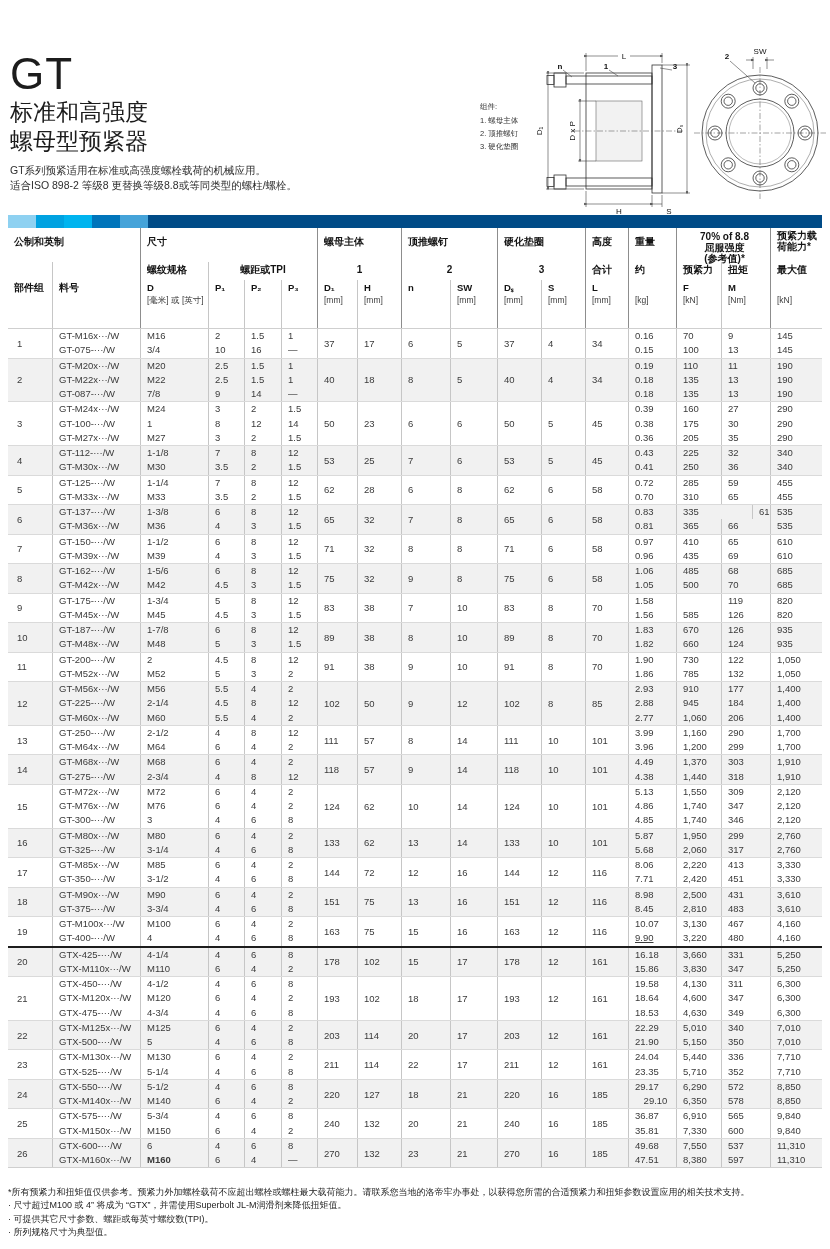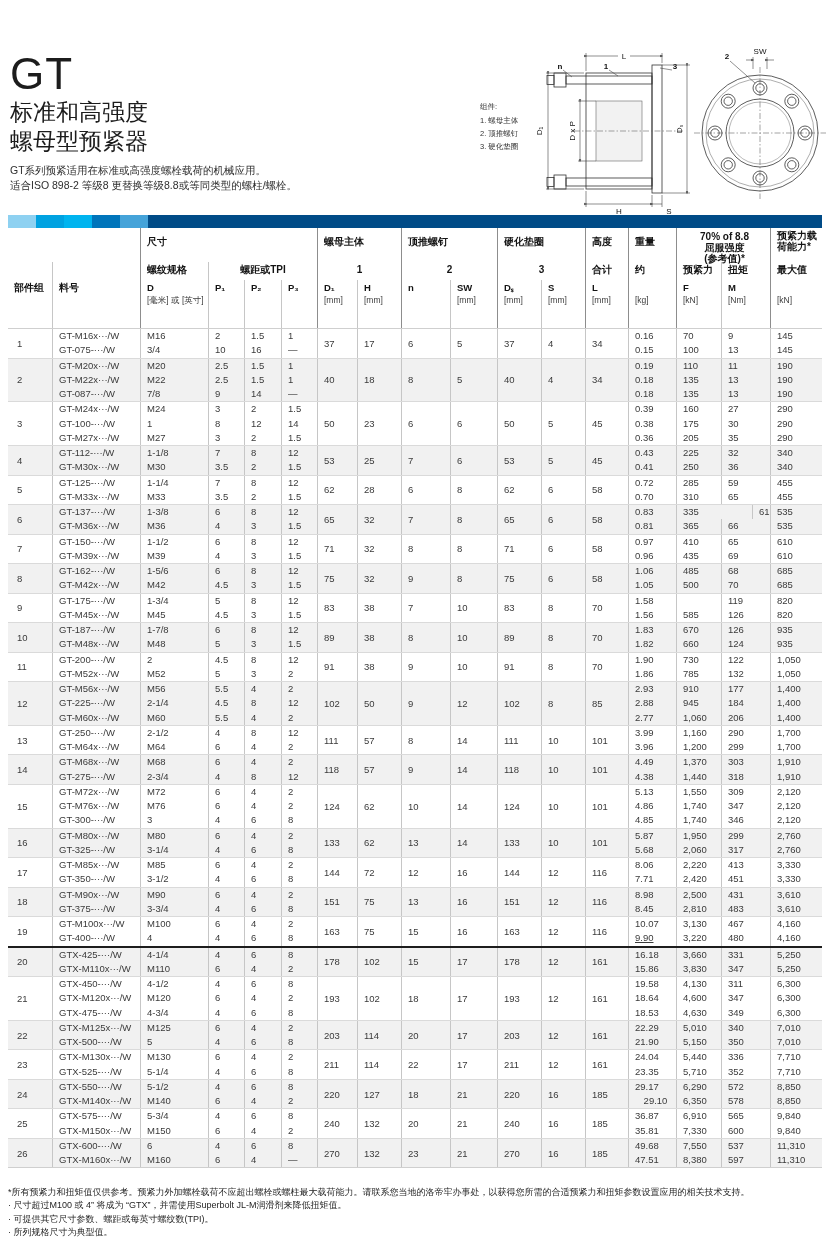--- a/index.html
+++ b/index.html
@@ -170,20 +170,21 @@
         <line x1="252" y1="18" x2="277" y2="40" class="dim"></line>
       </g>
     </svg>
   </div>
 
   <div class="accent" style="background: rgb(0, 75, 135);"><span class="sq" style="background: rgb(142, 209, 241);"></span><span class="sq" style="background: rgb(0, 162, 225);"></span><span class="sq" style="background: rgb(0, 180, 239);"></span><span class="sq" style="background: rgb(0, 117, 187);"></span><span class="sq" style="background: rgb(69, 163, 217);"></span></div>
 
   <div class="tablewrap">
     <div class="thead">
 
+      <div class="hc t" style="grid-area:1/1/2/3">公制和英制</div>
       <div class="hc t bd" style="grid-area:1/3/2/7">尺寸</div>
       <div class="hc t bd" style="grid-area:1/7/2/9">螺母主体</div>
       <div class="hc t bd" style="grid-area:1/9/2/11">顶推螺钉</div>
       <div class="hc t bd" style="grid-area:1/11/2/13">硬化垫圈</div>
       <div class="hc t bd" style="grid-area:1/13/2/14">高度</div>
       <div class="hc t bd" style="grid-area:1/14/2/15">重量</div>
       <div class="hc bd yield" style="grid-area:1/15/2/17">
         <div>70% of 8.8</div>
         <div>屈服强度</div>
         <div>(参考值)*</div>
@@ -1008,21 +1009,21 @@
           <div class="c bl" style="grid-area: 2 / 17 / span 1;">9,840</div>
         </div>
         <div class="tgroup alt" style="grid-template-rows: repeat(2, 14.26px);">
           <div class="c m gno" style="grid-area: 1 / 1 / span 2;">26</div>
           <div class="c bl" style="grid-area: 1 / 2 / span 1;">GTX-600-···/W</div>
           <div class="c bl" style="grid-area: 1 / 3 / span 1;">6</div>
           <div class="c bl" style="grid-area: 1 / 4 / span 1;">4</div>
           <div class="c bl" style="grid-area: 1 / 5 / span 1;">6</div>
           <div class="c bl" style="grid-area: 1 / 6 / span 1;">8</div>
           <div class="c bl" style="grid-area: 2 / 2 / span 1;">GTX-M160x···/W</div>
-          <div class="c bl" style="grid-area: 2 / 3 / span 1;">M160</div>
+          <div class="c bl" style="grid-area: 2 / 3 / span 1; font-weight: bold;">M160</div>
           <div class="c bl" style="grid-area: 2 / 4 / span 1;">6</div>
           <div class="c bl" style="grid-area: 2 / 5 / span 1;">4</div>
           <div class="c bl" style="grid-area: 2 / 6 / span 1;">—</div>
           <div class="c m bl" style="grid-area: 1 / 7 / span 2;">270</div>
           <div class="c m bl" style="grid-area: 1 / 8 / span 2;">132</div>
           <div class="c m bl" style="grid-area: 1 / 9 / span 2;">23</div>
           <div class="c m bl" style="grid-area: 1 / 10 / span 2;">21</div>
           <div class="c m bl" style="grid-area: 1 / 11 / span 2;">270</div>
           <div class="c m bl" style="grid-area: 1 / 12 / span 2;">16</div>
           <div class="c m bl" style="grid-area: 1 / 13 / span 2;">185</div>

